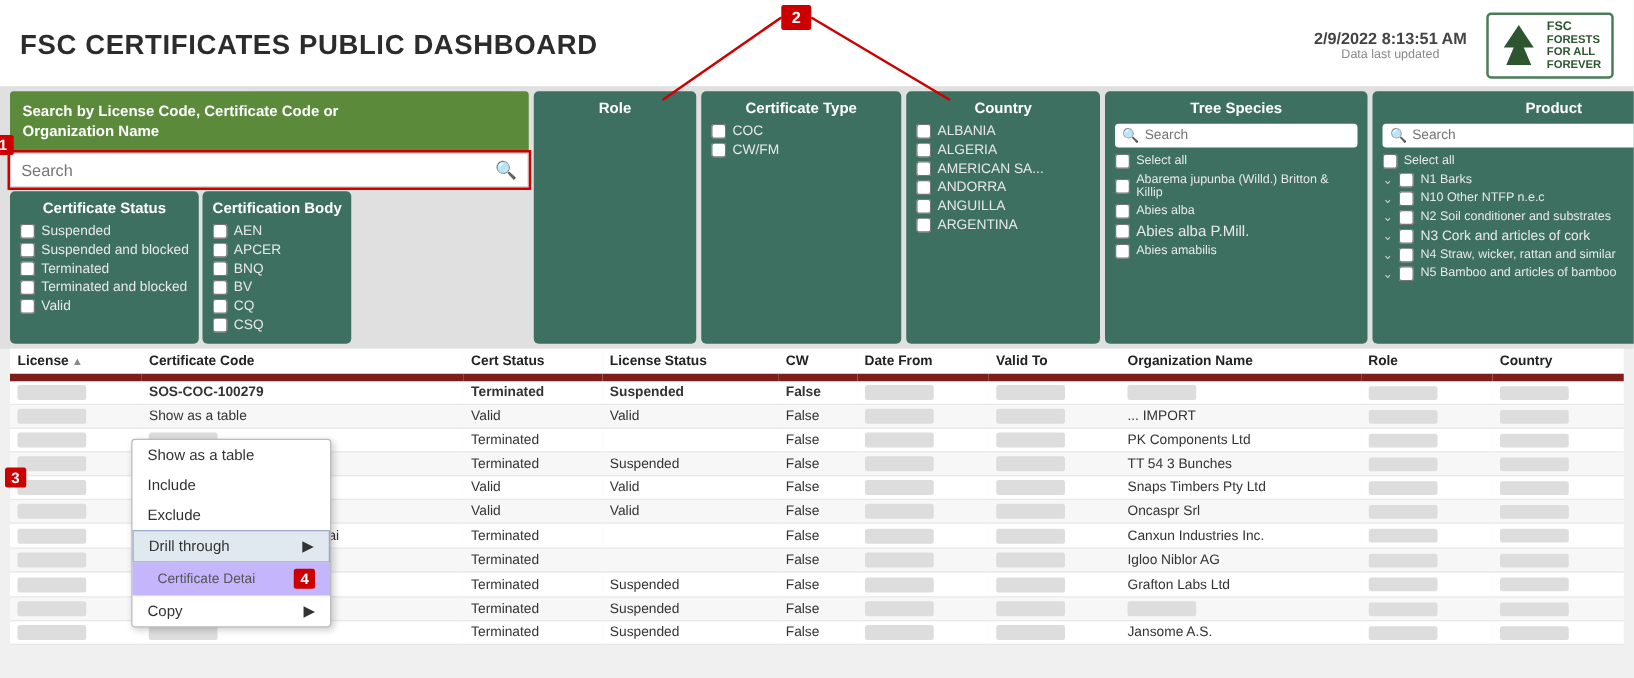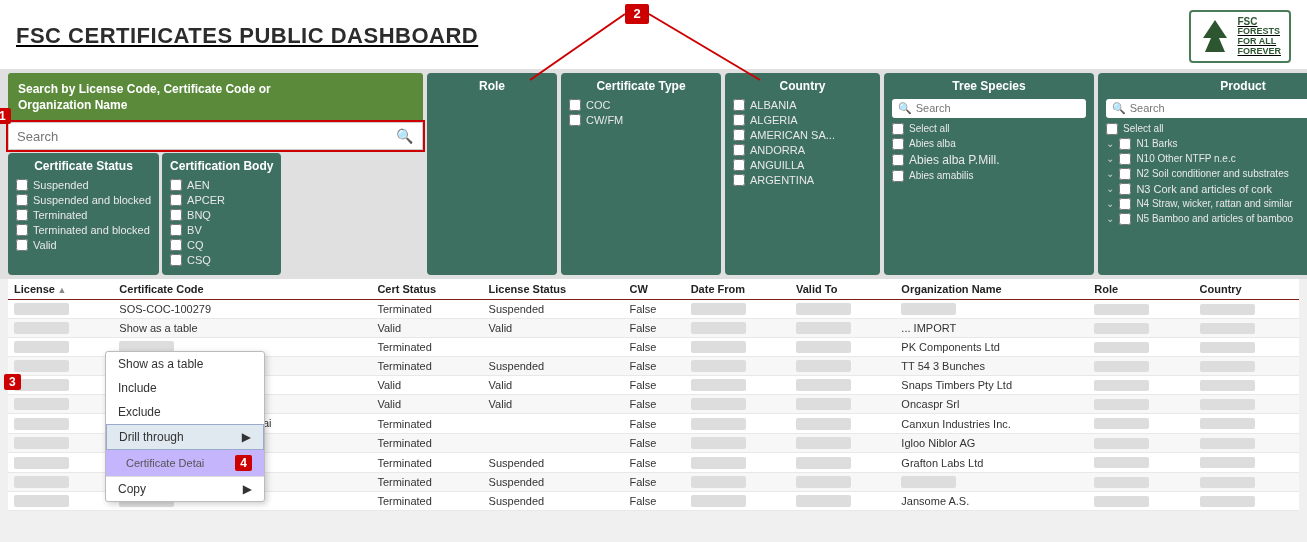--- a/index.html
+++ b/index.html
@@ -26,39 +26,43 @@
     .filter-search { display: flex; align-items: center; background: #fff; border-radius: 3px; padding: 3px 6px; margin-bottom: 5px; gap: 4px; }
     .filter-search input { border: none; outline: none; font-size: 11px; width: 100%; color: #333; background: transparent; }
 
     
     .table-section { padding: 0 8px; position: relative; }
     .context-menu-item { padding: 5px 12px; font-size: 12px; color: #333; cursor: pointer; display: flex; justify-content: space-between; align-items: center; }
     .context-menu-item.highlighted { background: #e0e8ff; border: 1px solid #88a; }
     .context-menu-divider { border-top: 1px solid #ddd; }
 
     table { width: 100%; border-collapse: collapse; font-size: 11px; }
-    thead tr { border-bottom: 1px solid #7f1d1d; }
+    thead tr { border-bottom: 6px solid #7f1d1d; }
     th { padding: 4px 6px; text-align: left; font-weight: bold; color: #222; white-space: nowrap; background: #fff; }
     th.sortable::after { content: " ▲"; font-size: 9px; color: #888; }
     td { padding: 3px 6px; border-bottom: 1px solid #e8e8e8; color: #333; white-space: nowrap; }
     tr:nth-child(even) td { background: #f7f7f7; }
-    .main-header { display: flex; align-items: center; justify-content: space-between; padding: 10px 16px 6px 16px; background: #fff; text-decoration: underline; }
+    .main-header { display: flex; align-items: center; justify-content: space-between; padding: 10px 16px 6px 16px; background: #fff; }
 
     .cert-status-panel .filter-item, .cert-body-panel .filter-item { font-size: 11px; }
 
     .page-container { position: relative; width: 1307px; }
   </style>
 </head>
 <body>
 
 <div class="page-container">
 
   <div class="main-header">
     <div style="font-size:22px;font-weight:bold;color:#2c2c2c;letter-spacing:0.5px;">FSC CERTIFICATES PUBLIC DASHBOARD</div>
     <div class="header-right">
+      <div class="header-datetime">
+        <div class="date">2/9/2022 8:13:51 AM</div>
+        <div class="updated">Data last updated</div>
+      </div>
       <div class="fsc-logo">
 
         <svg width="32" height="36" viewBox="0 0 32 36">
           <path d="M16 2 L4 20 H12 L6 34 H26 L20 20 H28 Z" fill="#2c5530"></path>
         </svg>
         <div>
           <div style="font-size:10px;font-weight:bold;color:#2c5530;">FSC</div>
           <div style="font-size:9px;font-weight:bold;color:#2c5530;line-height:1.1;">FORESTS<br>FOR ALL<br>FOREVER</div>
         </div>
       </div>
@@ -195,20 +199,24 @@
     <div class="filter-panel tree-species-panel" style="min-width:210px;max-width:210px;">
       <div class="filter-panel-title">Tree Species</div>
       <div class="filter-search">
         <span style="color:#555;font-size:11px;">🔍</span>
         <input type="text" style="border: none; outline: none; font-size: 11px; width: 100%; color: rgb(51, 51, 51); background: transparent;" placeholder="Search">
       </div>
       <div id="tree-species-items">
           <div class="filter-item">
             <input type="checkbox" style=""> 
             <span style="font-size:10px;">Select all</span>
+          </div>
+          <div class="filter-item">
+            <input type="checkbox" style=""> 
+            <span style="font-size:10px;">Abarema jupunba (Willd.) Britton &amp; Killip</span>
           </div>
           <div class="filter-item">
             <input type="checkbox" style=""> 
             <span style="font-size:10px;">Abies alba</span>
           </div>
           <div class="filter-item">
             <input type="checkbox" style=""> 
             <span style="font-size:12px;">Abies alba P.Mill.</span>
           </div>
           <div class="filter-item">
@@ -273,21 +281,21 @@
           <th>License Status</th>
           <th>CW</th>
           <th>Date From</th>
           <th>Valid To</th>
           <th>Organization Name</th>
           <th>Role</th>
           <th>Country</th>
         </tr>
       </thead>
       <tbody id="table-body">
-      <tr style="background: rgb(255, 255, 255);">
+      <tr style="background: rgb(255, 255, 255); font-weight: bold;">
     <td><span style="background:#ddd;color:#ddd;border-radius:2px;display:inline-block;min-width:55px;">&nbsp;&nbsp;&nbsp;&nbsp;&nbsp;&nbsp;&nbsp;&nbsp;</span></td>
     <td style="font-size:11px;color:#333;">SOS-COC-100279</td>
     <td>Terminated</td>
     <td>Suspended</td>
     <td>False</td>
     <td><span style="background:#ddd;color:#ddd;border-radius:2px;display:inline-block;min-width:55px;">&nbsp;&nbsp;&nbsp;&nbsp;&nbsp;&nbsp;&nbsp;&nbsp;</span></td>
     <td><span style="background:#ddd;color:#ddd;border-radius:2px;display:inline-block;min-width:55px;">&nbsp;&nbsp;&nbsp;&nbsp;&nbsp;&nbsp;&nbsp;&nbsp;</span></td>
     <td><span style="background:#ddd;color:#ddd;border-radius:2px;display:inline-block;min-width:55px;">&nbsp;&nbsp;&nbsp;&nbsp;&nbsp;&nbsp;&nbsp;&nbsp;</span></td>
     <td style="color:#aaa;font-size:10px;"><span style="background:#ddd;color:#ddd;border-radius:2px;display:inline-block;min-width:55px;">&nbsp;&nbsp;&nbsp;&nbsp;&nbsp;&nbsp;&nbsp;&nbsp;</span></td>
     <td style="color:#aaa;font-size:10px;"><span style="background:#ddd;color:#ddd;border-radius:2px;display:inline-block;min-width:55px;">&nbsp;&nbsp;&nbsp;&nbsp;&nbsp;&nbsp;&nbsp;&nbsp;</span></td>

